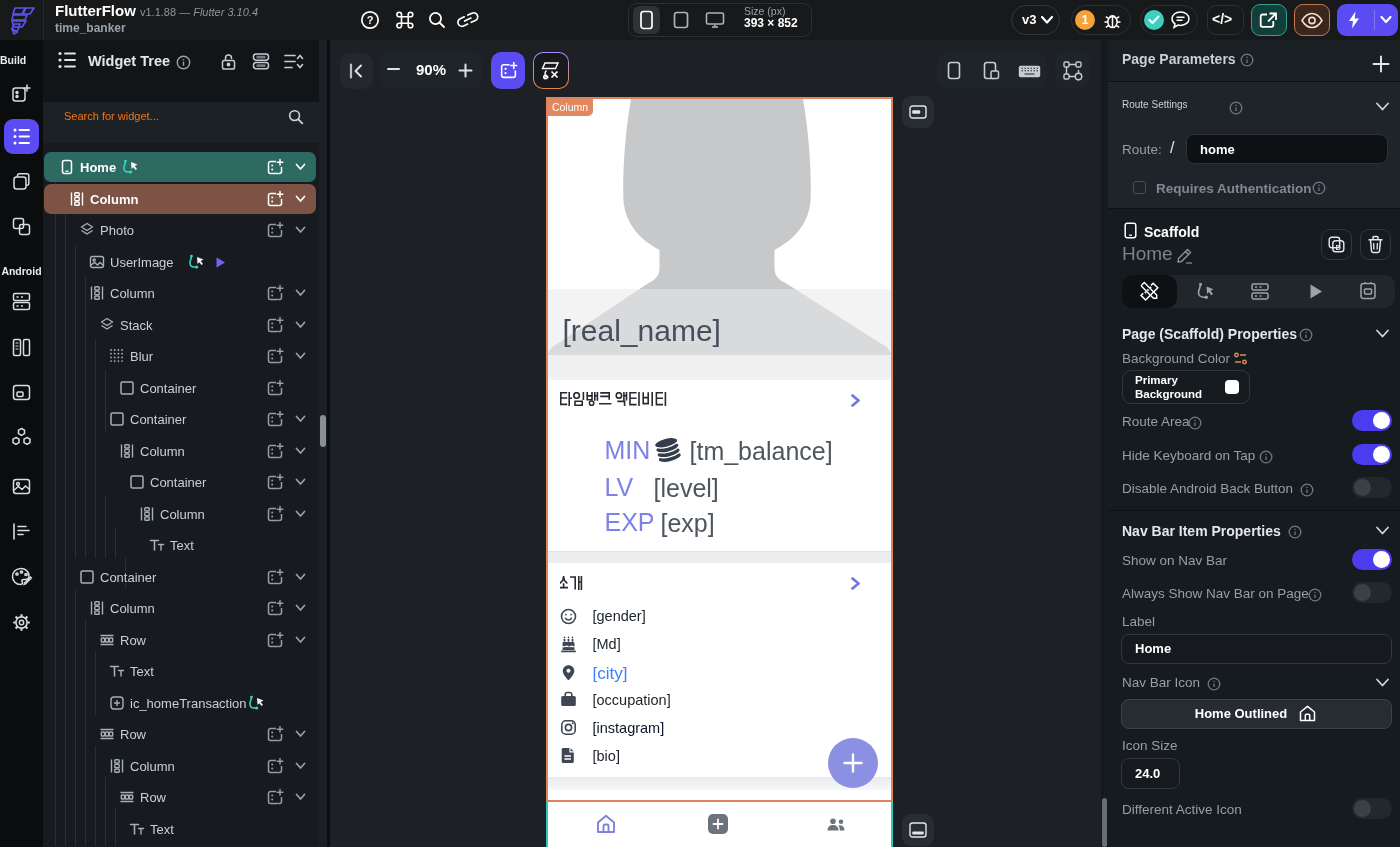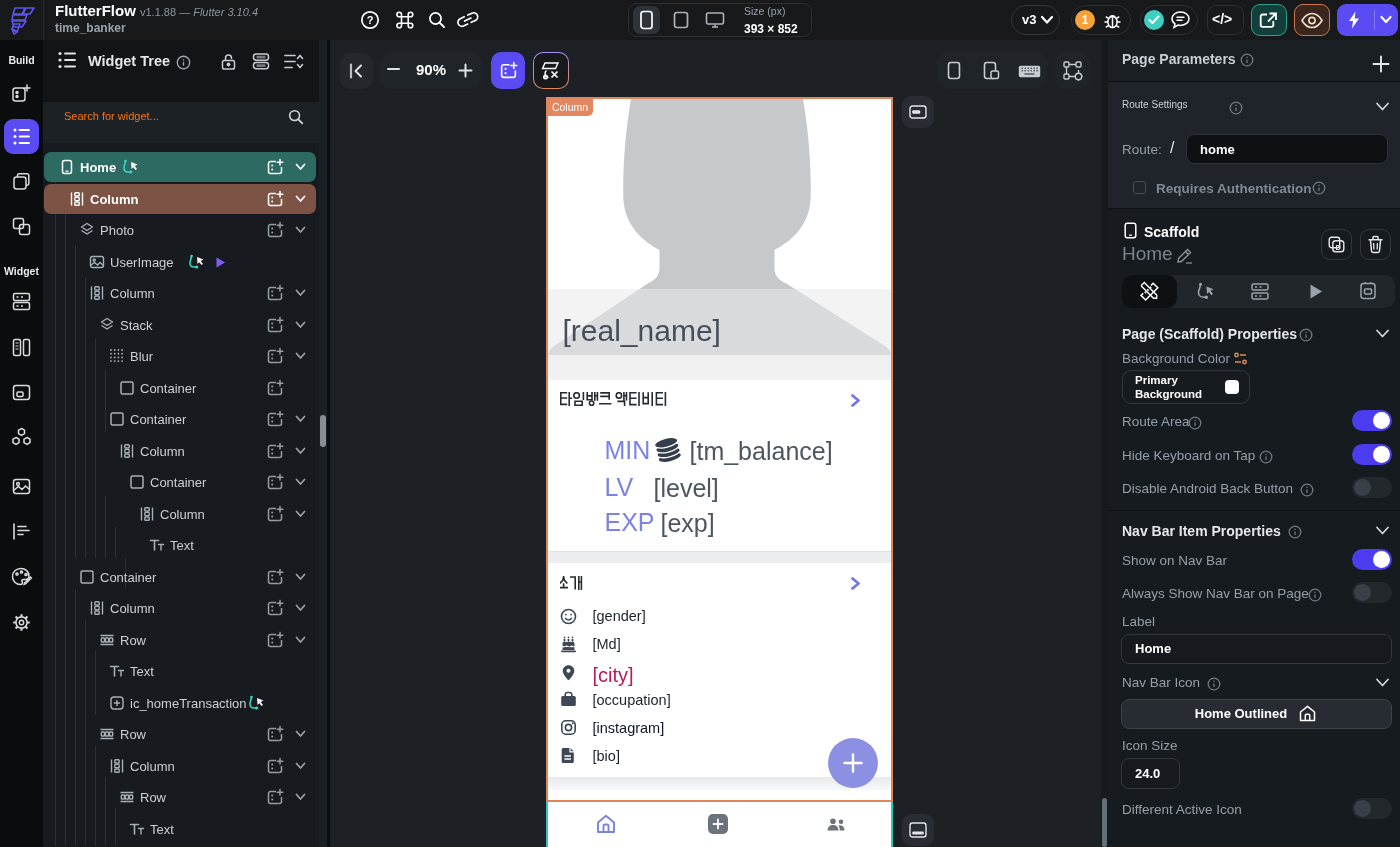--- a/index.html
+++ b/index.html
@@ -64,21 +64,21 @@
     </svg>
   <svg class="ab" style="left:673px;top:10px" width="16" height="20" viewBox="0 0 16 20">
       <rect x="1.5" y="2.5" width="13" height="15" rx="2.4" fill="none" stroke="#aab2ba" stroke-width="1.7"></rect>
     </svg>
   <svg class="ab" style="left:705px;top:10px" width="20" height="20" viewBox="0 0 20 20">
       <rect x="1.5" y="3" width="17" height="11" rx="1.6" fill="none" stroke="#aab2ba" stroke-width="1.6"></rect>
       <path d="M7 17 L13 17" stroke="#aab2ba" stroke-width="1.6"></path>
       <path d="M10 14.5 L10 16.5" stroke="#aab2ba" stroke-width="1.6"></path>
     </svg>
   <div class="ab" style="left:744px;top:5px;color:#98a2ab;font-size:10.5px">Size (px)</div>
-  <div class="ab" style="left:744px;top:22px;color:#fff;font-size:12px;font-weight:bold">393 × 852</div>
+  <div class="ab" style="left:744px;top:16px;color:#fff;font-size:12px;font-weight:bold">393 × 852</div>
 
   <div class="ab" style="left:1011px;top:5px;width:49px;height:30px;border:1px solid #33383d;border-radius:15px"></div>
   <div class="ab" style="left:1022px;top:12px;color:#fff;font-size:13px;font-weight:bold">v3</div>
   <svg class="ab" style="left:1040px;top:15px" width="14" height="10" viewBox="0 0 14 10">
       <path d="M2 2 L7 7.5 L12 2" fill="none" stroke="#fff" stroke-width="2.2" stroke-linecap="round" stroke-linejoin="round"></path>
     </svg>
   <div class="ab" style="left:1071px;top:5px;width:60px;height:30px;border:1px solid #2b3034;border-radius:15px"></div>
   <div class="ab" style="left:1075px;top:10px;width:20px;height:20px;border-radius:10px;background:#f5a23c;color:#fff;font-size:12px;font-weight:bold;text-align:center;line-height:20px">1</div>
   <svg class="ab" style="left:1102px;top:10px" width="21" height="21" viewBox="0 0 21 21">
       <g fill="none" stroke="#fff" stroke-width="1.5">
@@ -111,21 +111,21 @@
   <div class="ab" style="left:1337px;top:4px;width:61px;height:32px;background:#5a4cf2;border-radius:9px"></div>
   <svg class="ab" style="left:1346px;top:10px" width="16" height="20" viewBox="0 0 16 20">
       <path d="M9.5 1.5 L3 11 L7 11 L6 18.5 L13 8.5 L8.7 8.5 Z" fill="#fff"></path>
     </svg>
   <div class="ab" style="left:1374px;top:10px;width:1px;height:20px;background:#8075f5"></div>
   <svg class="ab" style="left:1379px;top:15px" width="14" height="10" viewBox="0 0 14 10">
       <path d="M2.5 2 L7 7 L11.5 2" fill="none" stroke="#fff" stroke-width="2.2" stroke-linecap="round" stroke-linejoin="round"></path>
     </svg>
 </div>
 <div class="ab" id="leftrail">
-  <div class="ab" style="left:0;top:14px;width:43px;text-align:center;color:#e8ebee;font-size:10.5px;font-weight:bold">Build</div>
+  <div class="ab" style="left:0;top:14px;width:43px;color:#e8ebee;font-size:10.5px;font-weight:bold">Build</div>
   <svg class="ab ric" style="left:11px;top:43px" width="21" height="21" viewBox="0 0 21 21">
       <g fill="none" stroke="#d9dde1" stroke-width="1.5">
         <rect x="2" y="5" width="12" height="13" rx="2.5"></rect>
         <path d="M16 2 L16 8 M13 5 L19 5" stroke-linecap="round"></path>
         <circle cx="6" cy="9.5" r="1" fill="#d9dde1"></circle>
         <circle cx="6" cy="13.5" r="1" fill="#d9dde1"></circle>
       </g>
     </svg>
   <div class="ab" style="left:4px;top:79px;width:35px;height:35px;background:#5a4cf2;border-radius:9px"></div>
   <svg class="ab" style="left:11px;top:86px" width="21" height="21" viewBox="0 0 21 21">
@@ -141,21 +141,21 @@
         <rect x="3" y="6" width="12" height="12" rx="2.5"></rect>
         <path d="M6.5 6 L6.5 4.5 A1.8 1.8 0 0 1 8.3 2.7 L16 2.7 A1.8 1.8 0 0 1 17.8 4.5 L17.8 12.5 A1.8 1.8 0 0 1 16 14.3 L15 14.3"></path>
       </g>
     </svg>
   <svg class="ab" style="left:11px;top:176px" width="21" height="21" viewBox="0 0 21 21">
       <g fill="none" stroke="#d9dde1" stroke-width="1.5">
         <rect x="2.5" y="2.5" width="10" height="10" rx="2"></rect>
         <rect x="8.5" y="8.5" width="10" height="10" rx="2"></rect>
       </g>
     </svg>
-  <div class="ab" style="left:0;top:225px;width:43px;text-align:center;color:#e8ebee;font-size:10.5px;font-weight:bold">Widget</div>
+  <div class="ab" style="left:0;top:225px;width:43px;text-align:center;color:#e8ebee;font-size:10.5px;font-weight:bold">Android</div>
   <svg class="ab" style="left:11px;top:251px" width="21" height="21" viewBox="0 0 21 21">
       <g fill="none" stroke="#d9dde1" stroke-width="1.5">
         <rect x="2.5" y="2.5" width="16" height="7" rx="1.5"></rect>
         <rect x="2.5" y="11.5" width="16" height="7" rx="1.5"></rect>
         <path d="M5.5 6 L7.5 6 M5.5 15 L7.5 15 M10 6 L12 6 M10 15 L12 15" stroke-width="1.3"></path>
       </g>
     </svg>
   <svg class="ab" style="left:11px;top:297px" width="21" height="21" viewBox="0 0 21 21">
       <g fill="none" stroke="#d9dde1" stroke-width="1.5">
         <rect x="2.5" y="2.5" width="7" height="16" rx="1.5"></rect>
@@ -831,21 +831,21 @@
           <path d="M2.5 7.5 C2.5 6.7 3.2 6 4 6 L13 6 C13.8 6 14.5 6.7 14.5 7.5 L14.5 10 C13.8 10.8 13 10 12.3 9.7 C11 9.2 10.5 10.6 9.2 10.4 C8 10.2 7.8 9.3 6.5 9.4 C5.3 9.5 5 10.5 3.8 10.2 C3.2 10 2.9 9.7 2.5 9.9 Z"></path>
           <path d="M2.5 11.2 C3.5 11.7 4.5 11 5.5 10.9 L14.5 11.2 L14.5 14 L2.5 14 Z"></path>
           <rect x="1" y="14.6" width="15" height="1.6" rx="0.8"></rect>
         </g>
       </svg>
     <div class="ab" style="left:45px;top:537.5px;color:#1d232b;font-size:14.5px">[Md]</div>
     <svg class="ab" style="left:12.5px;top:565.0px" width="17" height="17" viewBox="0 0 17 17">
         <path d="M8.5 1.2 C5.2 1.2 2.7 3.7 2.7 6.9 C2.7 10.8 8.5 16.2 8.5 16.2 C8.5 16.2 14.3 10.8 14.3 6.9 C14.3 3.7 11.8 1.2 8.5 1.2 Z" fill="#3e4753"></path>
         <circle cx="8.5" cy="6.8" r="2" fill="#fff"></circle>
       </svg>
-    <div class="ab" style="left:45px;top:565.5px;color:#be185d;font-size:20px">[city]</div>
+    <div class="ab" style="left:45px;top:565.5px;color:#3b82f6;font-size:17px">[city]</div>
     <svg class="ab" style="left:12.5px;top:592.5px" width="17" height="17" viewBox="0 0 17 17">
         <g fill="#3e4753">
           <path d="M6 5 L6 3.6 C6 2.9 6.6 2.3 7.3 2.3 L9.7 2.3 C10.4 2.3 11 2.9 11 3.6 L11 5 L12.6 5 L12.6 3.6 C12.6 2 11.3 0.7 9.7 0.7 L7.3 0.7 C5.7 0.7 4.4 2 4.4 3.6 L4.4 5 Z"></path>
           <rect x="1.2" y="5" width="14.6" height="10" rx="1.6"></rect>
         </g>
       </svg>
     <div class="ab" style="left:45px;top:593px;color:#1d232b;font-size:14.5px">[occupation]</div>
     <svg class="ab" style="left:12.5px;top:620.5px" width="17" height="17" viewBox="0 0 17 17">
         <g fill="none" stroke="#3e4753" stroke-width="1.6">
           <rect x="1.8" y="1.8" width="13.4" height="13.4" rx="4"></rect>

